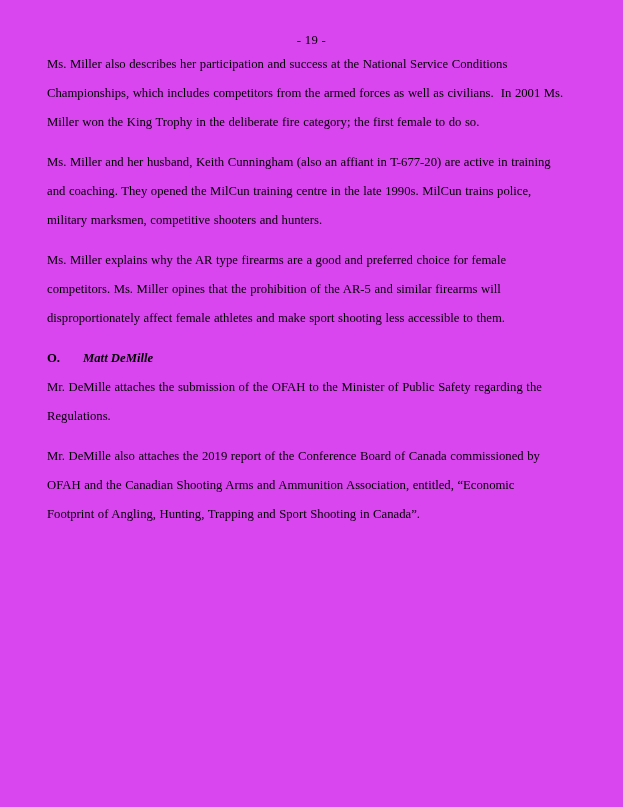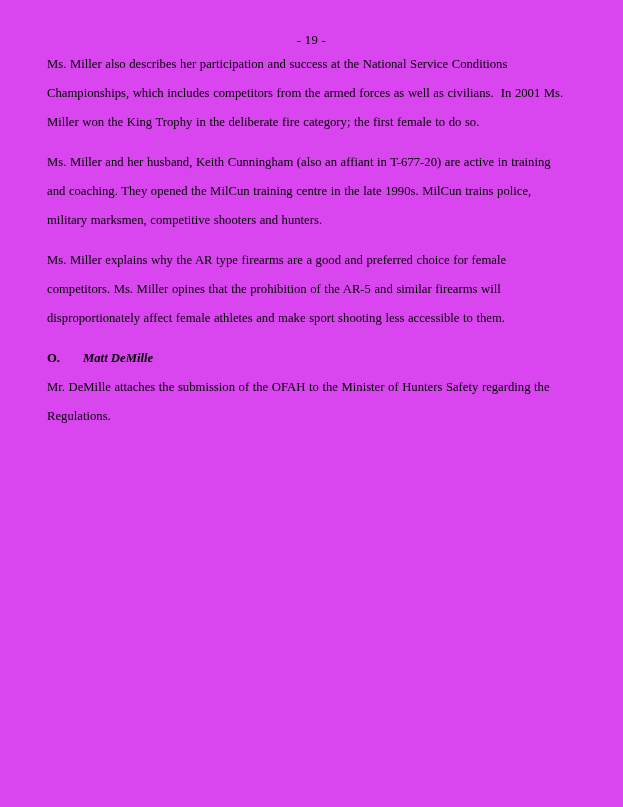--- a/index.html
+++ b/index.html
@@ -67,18 +67,21 @@
 
     <p>Ms. Miller explains why the AR type firearms are a good and preferred choice for female
 competitors. Ms. Miller opines that the prohibition of the AR-5 and similar firearms will
 disproportionately affect female athletes and make sport shooting less accessible to them.</p>
 
     <h2 class="section-heading">
       <span class="section-letter">O.</span><span class="section-title">Matt DeMille</span>
     </h2>
 
 
-    <p>Mr. DeMille attaches the submission of the OFAH to the Minister of Hunters Safety regarding the
+    <p>Mr. DeMille attaches the submission of the OFAH to the Minister of Public Safety regarding the
 Regulations.</p>
 
+    <p>Mr. DeMille also attaches the 2019 report of the Conference Board of Canada commissioned by
+OFAH and the Canadian Shooting Arms and Ammunition Association, entitled, “Economic
+Footprint of Angling, Hunting, Trapping and Sport Shooting in Canada”.</p>
 
   </div>
 </div>
 
 </body></html>

